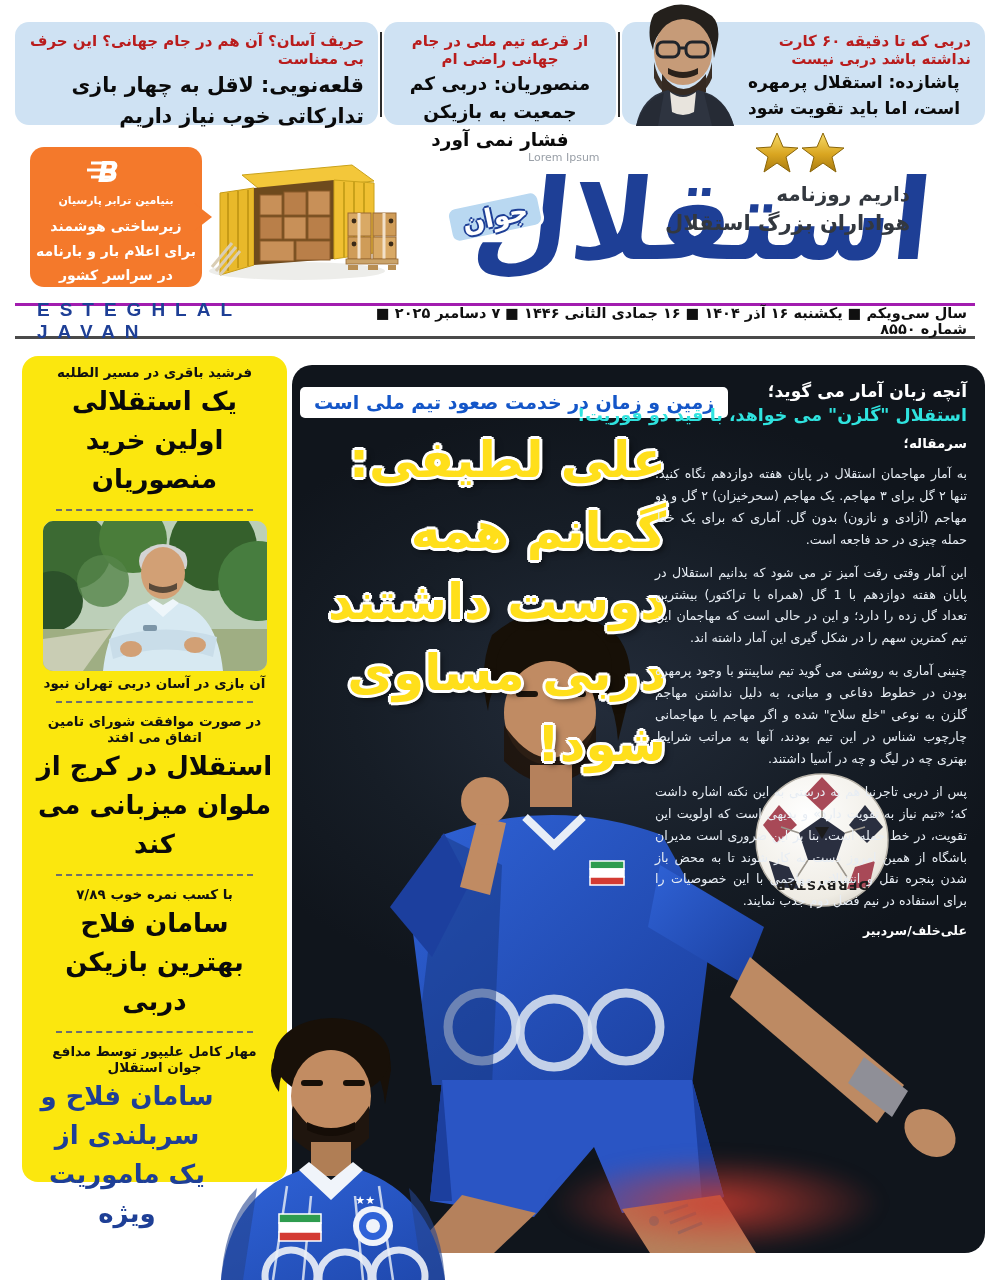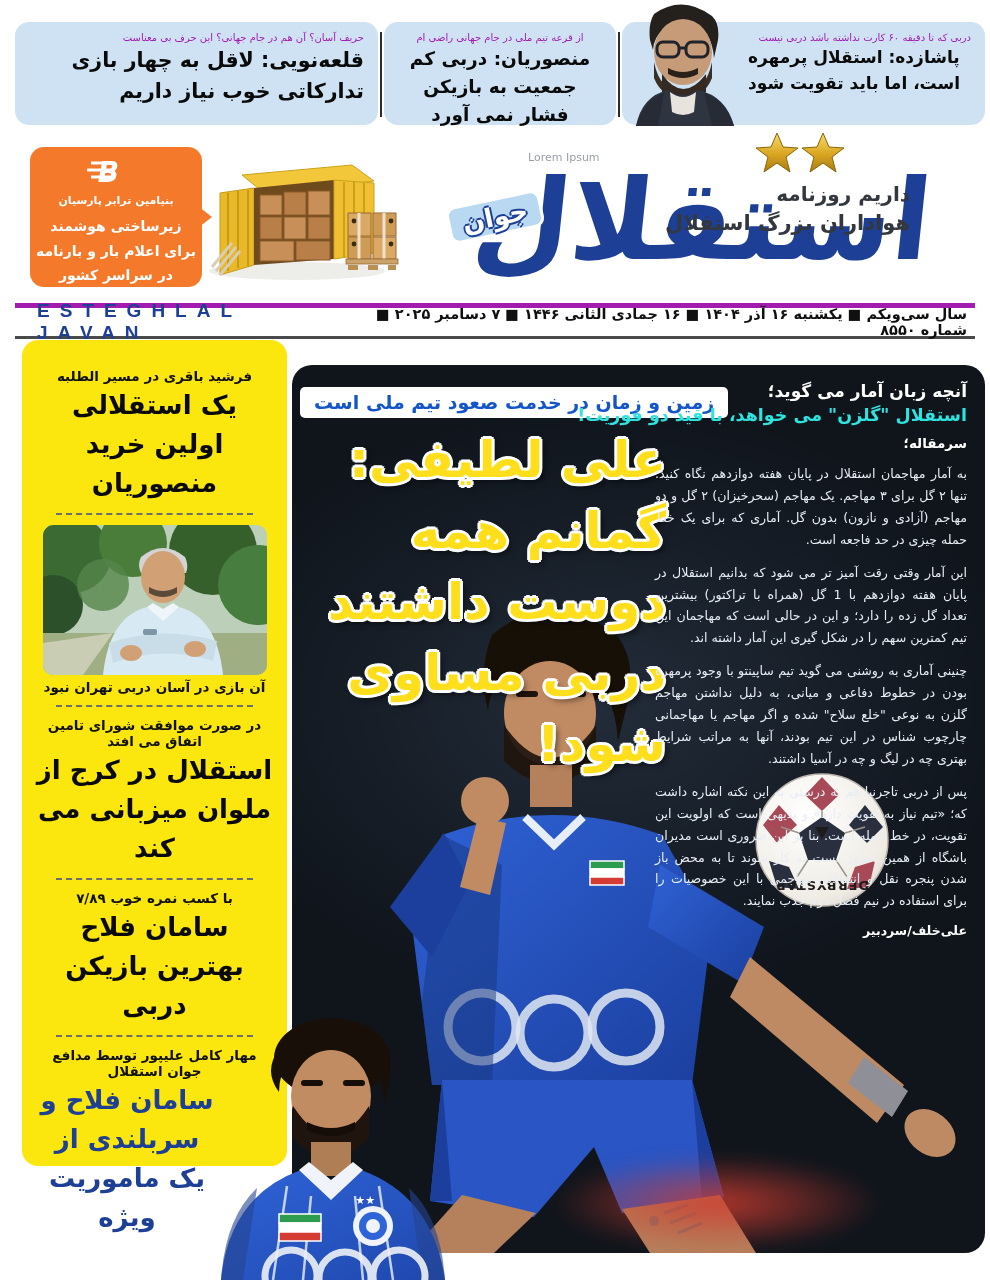--- a/index.html
+++ b/index.html
@@ -1,21 +1,21 @@
 <!DOCTYPE html>
 <html lang="fa" dir="rtl"><head>
 <meta charset="utf-8">
 <style>
   html,body{margin:0;padding:0;background:#ffffff;}
   .page{position:relative;width:990px;height:1280px;margin:0 auto;background:#fff;overflow:hidden;
         font-family:"DejaVu Sans",sans-serif;direction:rtl;}
 
   
   .teaser{position:absolute;top:22px;height:103px;background:#cfe2f3;border-radius:14px;box-sizing:border-box;}
-  .teaser .kicker{font-size:10px;font-weight:normal;color:#a21caf;margin:10px 14px 2px;}
+  .teaser .kicker{font-size:15px;font-weight:bold;color:#b91c1c;margin:10px 14px 2px;}
   .teaser .head{font-weight:bold;color:#0a0a0a;line-height:1.5;margin:0 14px;}
   .teaser-right{left:622px;width:363px;padding-left:112px;}
   .teaser-right .kicker{text-align:right;}
   .teaser-right .head{font-size:17px;text-align:left;}
   .teaser-mid{left:384px;width:232px;text-align:center;}
   .teaser-mid .head{font-size:18.5px;}
   .teaser-left{left:15px;width:363px;}
   .teaser-left .kicker{text-align:right;}
   .teaser-left .head{font-size:20.5px;text-align:right;}
   .vdiv{position:absolute;top:32px;height:85px;width:2px;background:#2d2d2d;}
@@ -40,29 +40,29 @@
               font-size:26px;font-weight:bold;color:#ffffff;
               text-shadow:-2px 0 #1e3f96,2px 0 #1e3f96,0 -2px #1e3f96,0 2px #1e3f96,1px 1px #1e3f96,-1px -1px #1e3f96;}
   .stars{position:absolute;left:753px;top:130px;z-index:5;}
   .lorem{position:absolute;left:528px;top:151px;font-size:11px;color:#9aa0a8;direction:ltr;z-index:5;}
   .taglines{position:absolute;left:620px;top:180px;width:290px;text-align:right;z-index:5;color:#33383f;}
   .taglines .t1{font-size:20px;font-weight:bold;line-height:1.4;}
   .taglines .t2{font-size:21px;font-weight:bold;line-height:1.5;}
 
   
   .dateline{position:absolute;left:15px;top:303px;width:960px;height:36px;
-            border-top:5px solid #a21caf;border-bottom:3px solid #4a4a4a;
+            border-top:3px solid #a21caf;border-bottom:3px solid #4a4a4a;
             display:flex;align-items:center;justify-content:space-between;direction:ltr;box-sizing:border-box;}
   .dateline .latin{font-family:"Liberation Sans",sans-serif;font-size:19px;font-weight:bold;color:#1e3f96;
             letter-spacing:10px;padding-left:22px;}
   .dateline .fa{direction:rtl;font-size:14.5px;font-weight:bold;color:#101010;padding-right:8px;}
 
   
-  .sidebar{position:absolute;left:22px;top:340px;width:265px;height:826px;background:#fbe70e;border-radius:16px;
-           box-sizing:border-box;padding:24px 8px;text-align:center;z-index:2;}
+  .sidebar{position:absolute;left:22px;top:356px;width:265px;height:826px;background:#fbe70e;border-radius:16px;
+           box-sizing:border-box;padding:4px 8px;text-align:center;z-index:2;}
   .sb-kicker{font-size:13.5px;font-weight:bold;color:#111;margin:4px 4px 2px;}
   .sb-head{font-weight:bold;line-height:1.5;margin:2px 6px;}
   .sb-black{font-size:26px;color:#0a0a0a;}
   .sb-sky{font-size:24px;color:#35aee5;}
   .sb-blue{font-size:26px;color:#1e3f96;}
   .sb-div{border-top:2px dashed #6d6d6d;margin:10px 26px;}
   .sb-photo{width:224px;height:150px;border-radius:10px;margin:6px auto 2px;display:block;}
   .sb-head-narrow{width:186px;margin-left:4px;margin-right:auto;}
 
   

